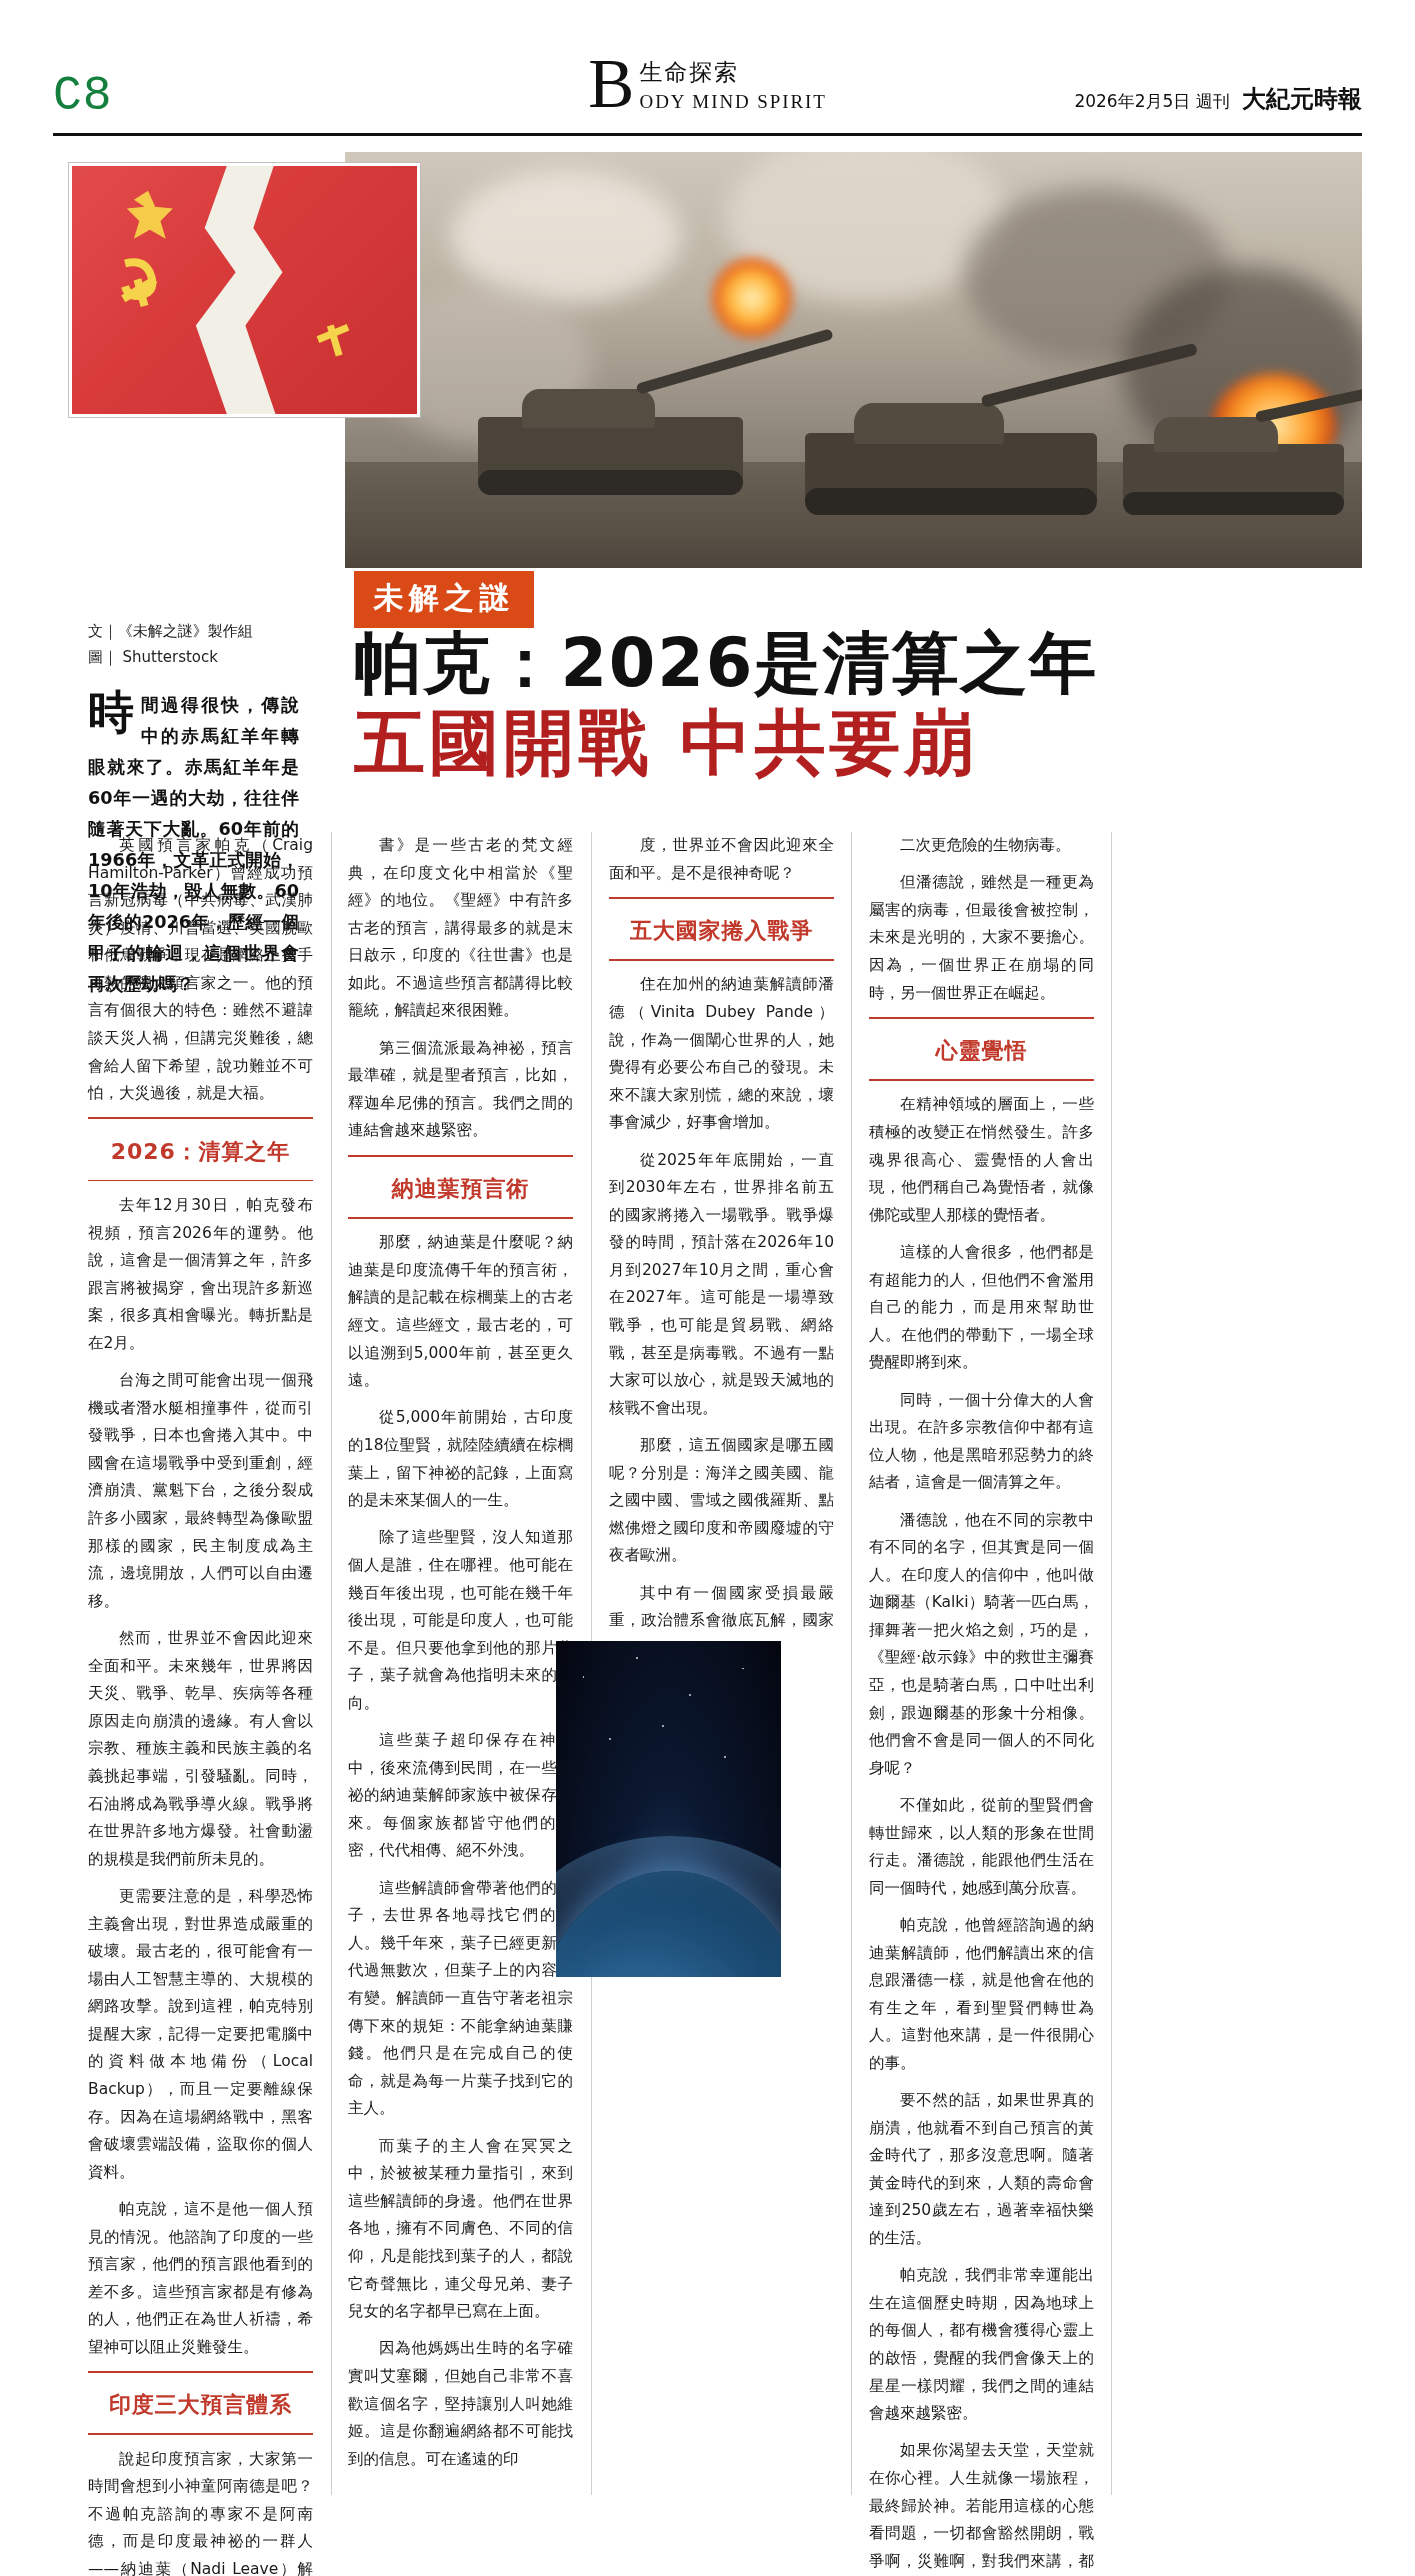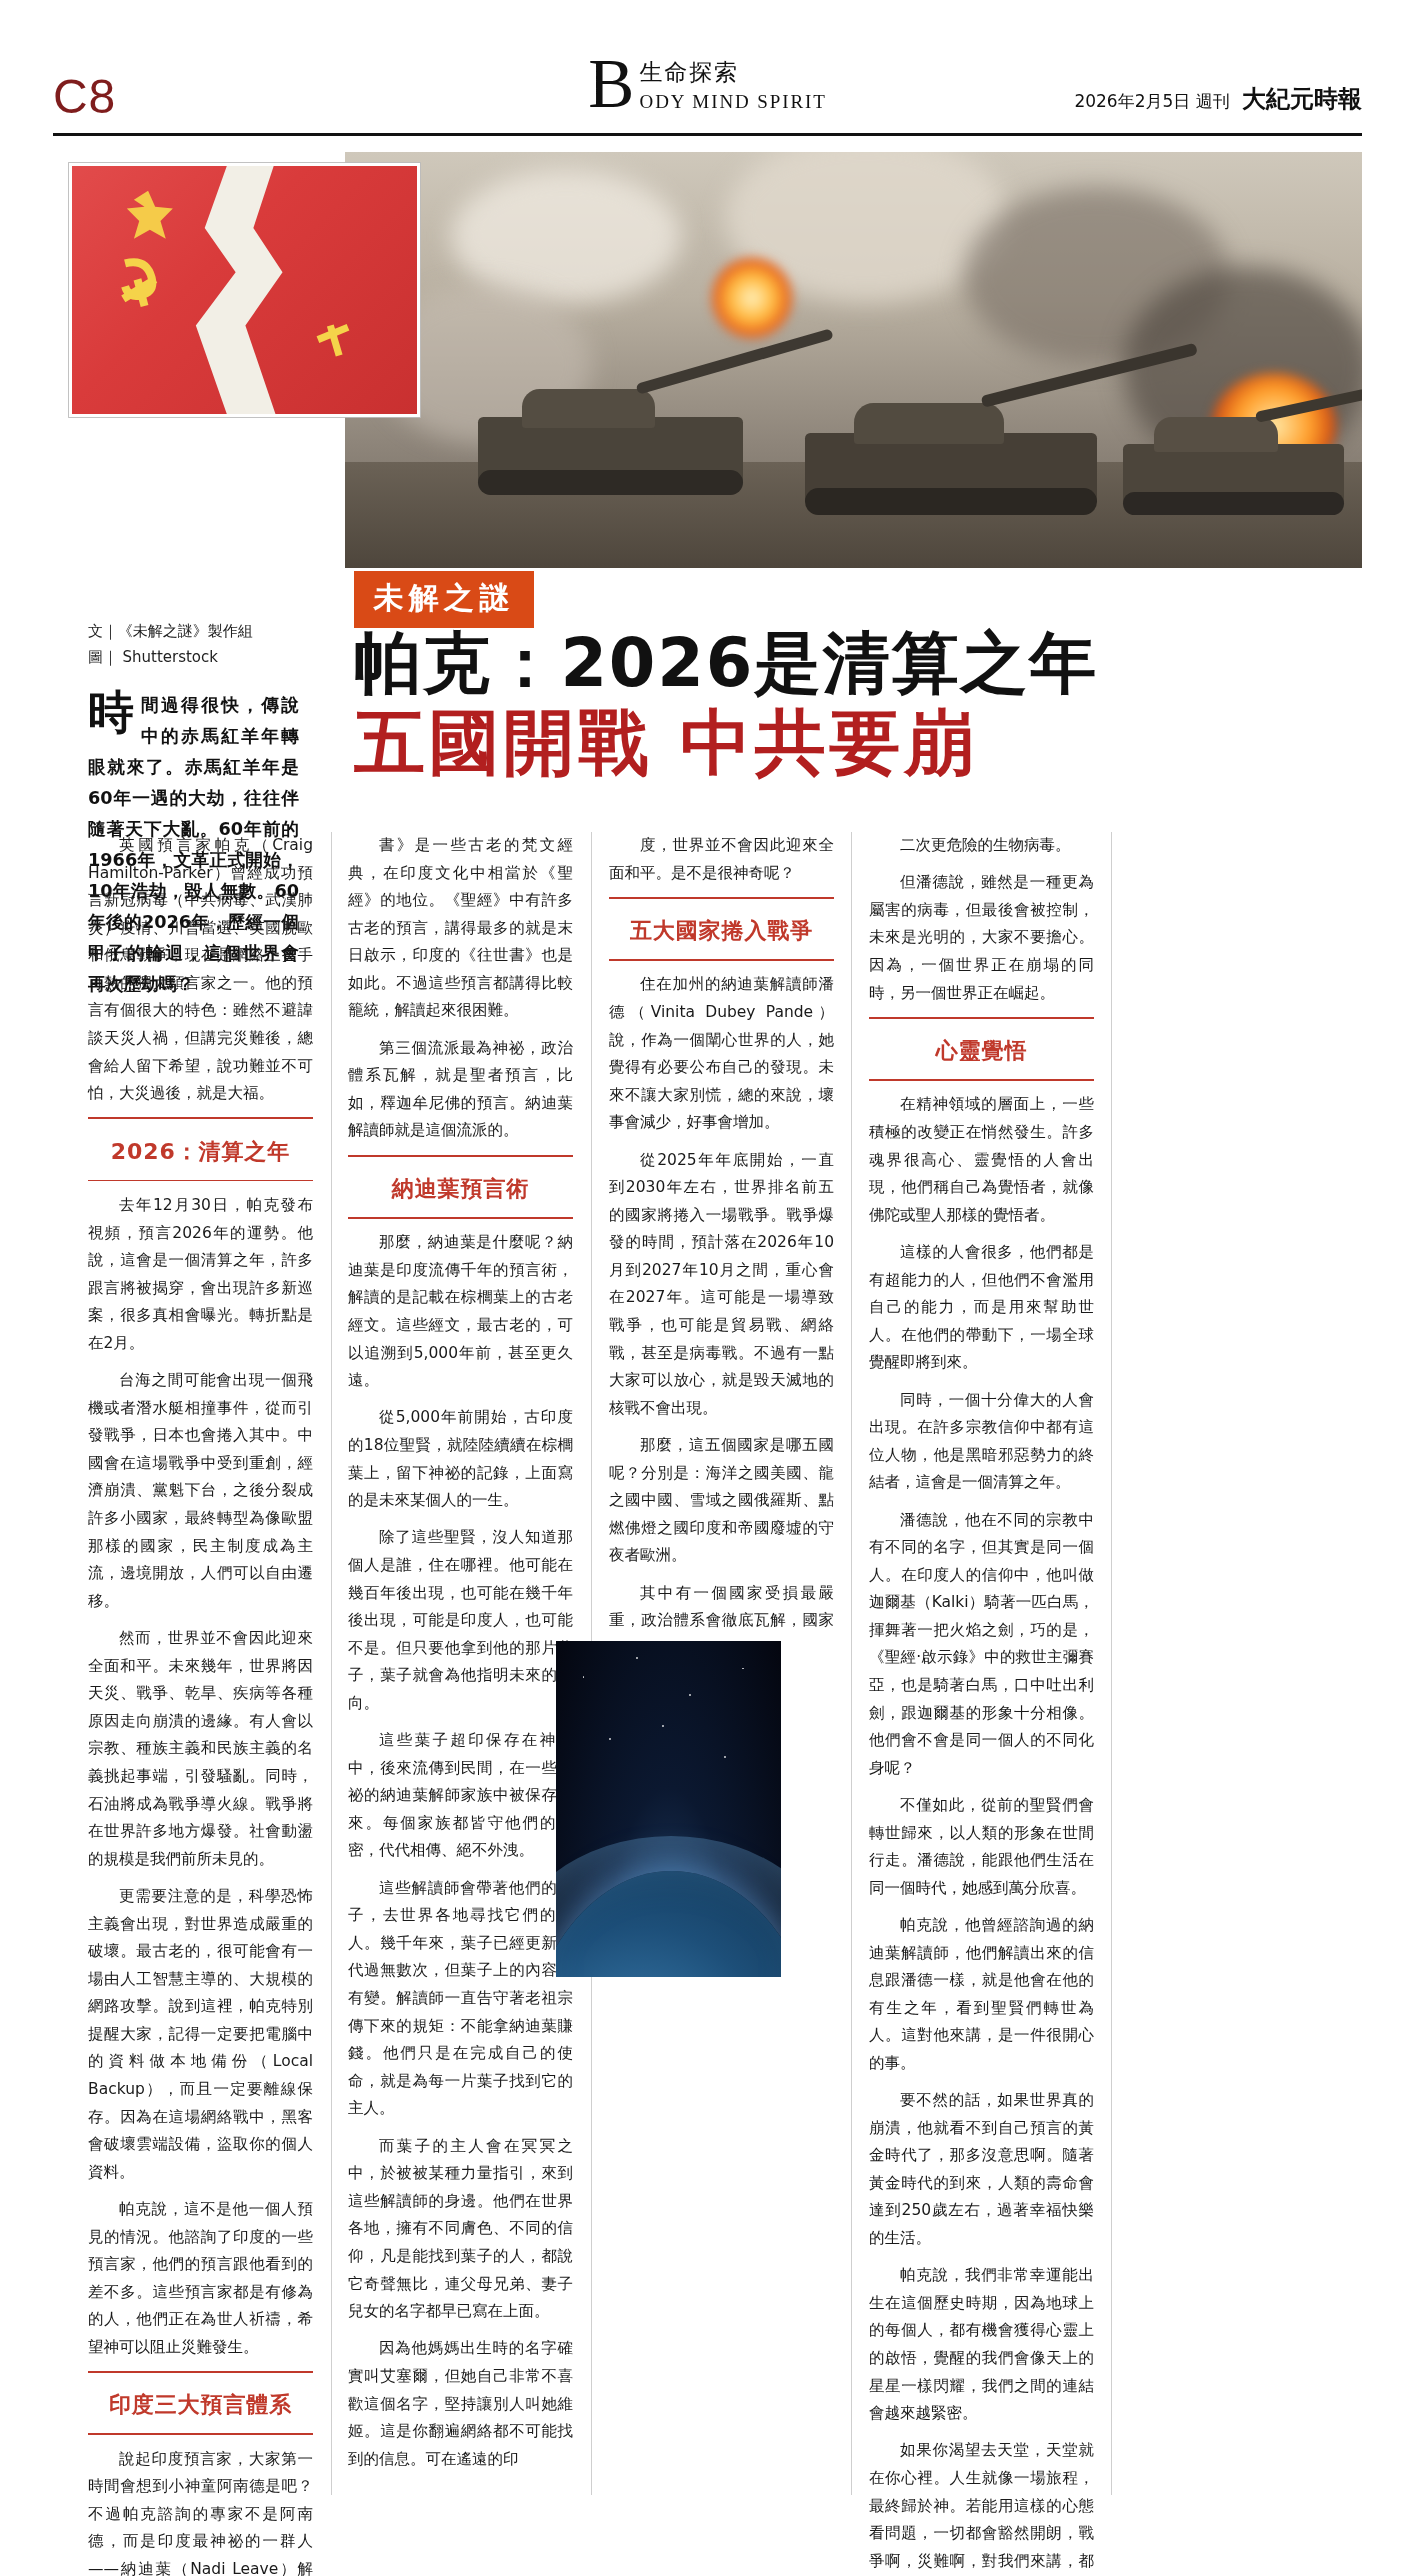--- a/index.html
+++ b/index.html
@@ -3,21 +3,21 @@
 <meta charset="utf-8">
 <style>
   html,body{margin:0;padding:0;background:#c9c9c9;}
   body{font-family:"Liberation Serif","DejaVu Serif",serif;}
   .page{
     width:1415px;height:2576px;background:#ffffff;position:relative;
     margin:0 auto;overflow:hidden;
   }
   
   .masthead{position:absolute;left:53px;top:53px;width:1309px;height:80px;}
-  .folio{position:absolute;left:0;top:16px;font-size:48px;letter-spacing:0.9px;color:#7f1d1d;font-family:Liberation Sans, sans-serif;}
+  .folio{position:absolute;left:0;top:16px;font-size:48px;letter-spacing:0.9px;color:#15803d;font-family:Liberation Mono, monospace;}
   .logo-wrap{position:absolute;left:50%;top:0;transform:translateX(-50%);text-align:center;width:407px;}
   .logo-b{font-size:69px;line-height:0.92;color:#111;font-family:"Liberation Serif",serif;display:inline-block;vertical-align:top;}
   .logo-right{display:inline-block;vertical-align:top;text-align:left;margin-left:1.8px;}
   .logo-cn{font-size:23px;color:#111;letter-spacing:1.8px;display:block;margin-top:3.5px;font-family:"DejaVu Sans",sans-serif;}
   .logo-en{font-size:19px;letter-spacing:1.9px;color:#111;display:block;margin-top:3.5px;font-family:"Liberation Serif",serif;text-align:right;}
   .mast-right{position:absolute;right:0;top:30px;text-align:right;white-space:nowrap;}
   .mast-date{font-size:17px;color:#111;font-family:"DejaVu Sans",sans-serif;}
   .mast-paper{font-size:24px;color:#111;margin-left:8.8px;font-family:"DejaVu Sans",sans-serif;font-weight:bold;}
   .rule-top{position:absolute;left:53px;top:133px;width:1309px;height:2.7px;background:#111;}
 
@@ -157,21 +157,21 @@
         <p>然而，世界並不會因此迎來全面和平。未來幾年，世界將因天災、戰爭、乾旱、疾病等各種原因走向崩潰的邊緣。有人會以宗教、種族主義和民族主義的名義挑起事端，引發騷亂。同時，石油將成為戰爭導火線。戰爭將在世界許多地方爆發。社會動盪的規模是我們前所未見的。</p>
         <p>更需要注意的是，科學恐怖主義會出現，對世界造成嚴重的破壞。最古老的，很可能會有一場由人工智慧主導的、大規模的網路攻擊。說到這裡，帕克特別提醒大家，記得一定要把電腦中的資料做本地備份（Local Backup），而且一定要離線保存。因為在這場網絡戰中，黑客會破壞雲端設備，盜取你的個人資料。</p>
         <p>帕克說，這不是他一個人預見的情況。他諮詢了印度的一些預言家，他們的預言跟他看到的差不多。這些預言家都是有修為的人，他們正在為世人祈禱，希望神可以阻止災難發生。</p>
         <div class="sec-rule-top"></div>
         <div class="sec-head">印度三大預言體系</div>
         <div class="sec-rule"></div>
         <p>說起印度預言家，大家第一時間會想到小神童阿南德是吧？不過帕克諮詢的專家不是阿南德，而是印度最神祕的一群人——納迪葉（Nadi Leave）解讀師。</p>
       </div>
     <div class="col c2">
         <p>書》是一些古老的梵文經典，在印度文化中相當於《聖經》的地位。《聖經》中有許多古老的預言，講得最多的就是末日啟示，印度的《往世書》也是如此。不過這些預言都講得比較籠統，解讀起來很困難。</p>
-        <p>第三個流派最為神祕，政治體系瓦解，就是聖者預言，比如，釋迦牟尼佛的預言。納迪葉解讀師就是這個流派的。</p>
+        <p>第三個流派最為神祕，預言最準確，就是聖者預言，比如，釋迦牟尼佛的預言。我們之間的連結會越來越緊密。</p>
         <div class="sec-rule-top"></div>
         <div class="sec-head">納迪葉預言術</div>
         <div class="sec-rule"></div>
         <p>那麼，納迪葉是什麼呢？納迪葉是印度流傳千年的預言術，解讀的是記載在棕櫚葉上的古老經文。這些經文，最古老的，可以追溯到5,000年前，甚至更久遠。</p>
         <p>從5,000年前開始，古印度的18位聖賢，就陸陸續續在棕櫚葉上，留下神祕的記錄，上面寫的是未來某個人的一生。</p>
         <p>除了這些聖賢，沒人知道那個人是誰，住在哪裡。他可能在幾百年後出現，也可能在幾千年後出現，可能是印度人，也可能不是。但只要他拿到他的那片葉子，葉子就會為他指明未來的方向。</p>
         <p>這些葉子超印保存在神廟中，後來流傳到民間，在一些神祕的納迪葉解師家族中被保存下來。每個家族都皆守他們的祕密，代代相傳、絕不外洩。</p>
         <p>這些解讀師會帶著他們的葉子，去世界各地尋找它們的主人。幾千年來，葉子已經更新換代過無數次，但葉子上的內容沒有變。解讀師一直告守著老祖宗傳下來的規矩：不能拿納迪葉賺錢。他們只是在完成自己的使命，就是為每一片葉子找到它的主人。</p>
         <p>而葉子的主人會在冥冥之中，於被被某種力量指引，來到這些解讀師的身邊。他們在世界各地，擁有不同膚色、不同的信仰，凡是能找到葉子的人，都說它奇聲無比，連父母兄弟、妻子兒女的名字都早已寫在上面。</p>
         <p>因為他媽媽出生時的名字確實叫艾塞爾，但她自己非常不喜歡這個名字，堅持讓別人叫她維姬。這是你翻遍網絡都不可能找到的信息。可在遙遠的印</p>

